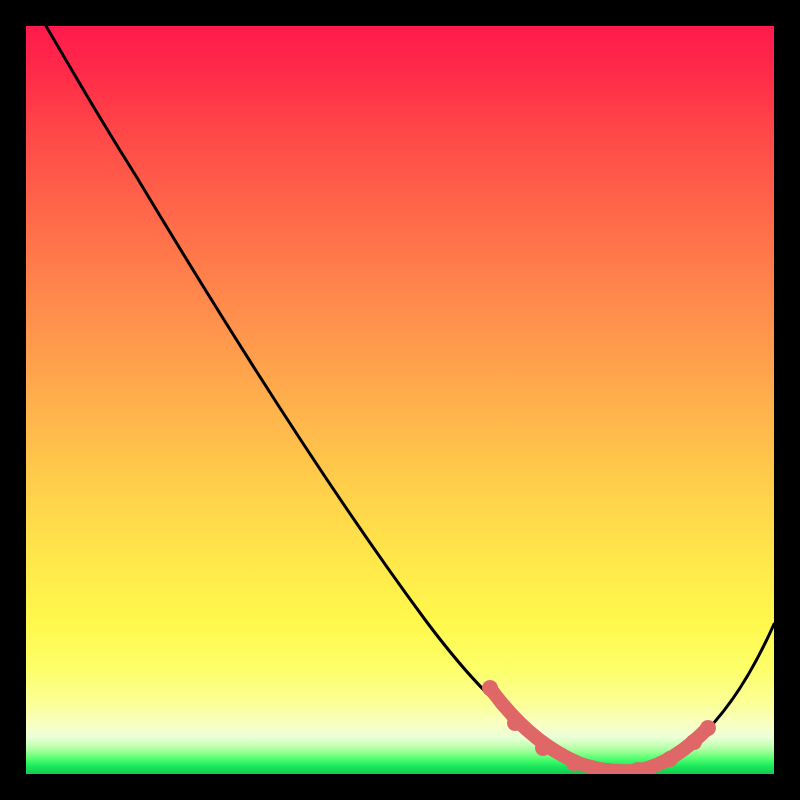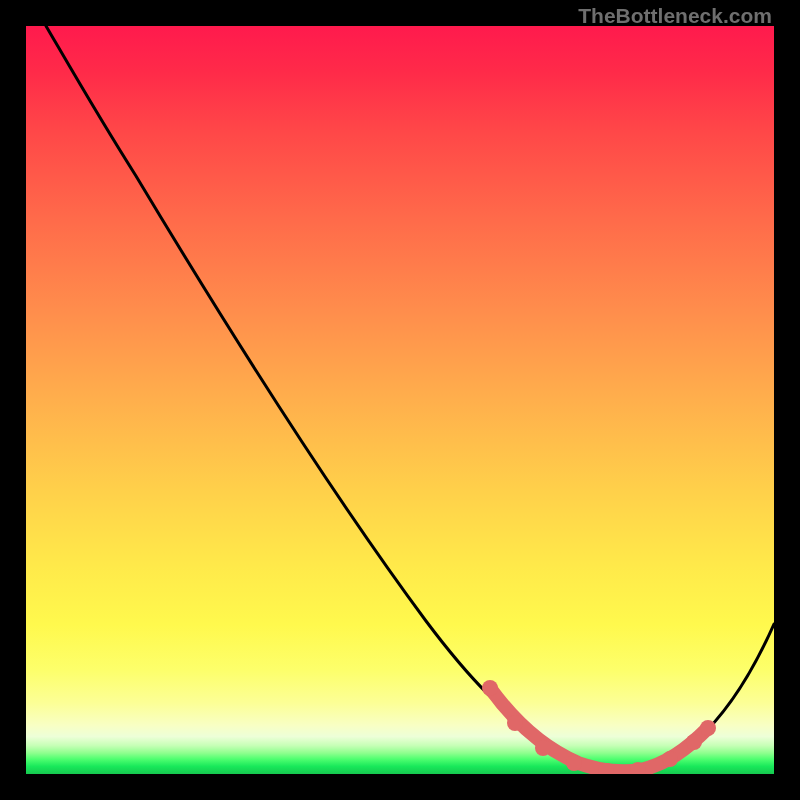--- a/index.html
+++ b/index.html
@@ -79,21 +79,20 @@
     letter-spacing: 0;
     user-select: none;
     pointer-events: none;
   }
 </style>
 </head>
 <body>
 
 <div class="stage">
 
-  <div class="watermark">TheBottleneck.com</div>
 
   <div class="inner">
     <div class="color-area"></div>
 
     <svg class="curves" viewBox="0 0 748 748" preserveAspectRatio="none">
 
       <path d="M 20 0
                C 55 60, 75 95, 110 150
                C 200 300, 300 460, 400 595
                C 445 655, 480 690, 520 715

